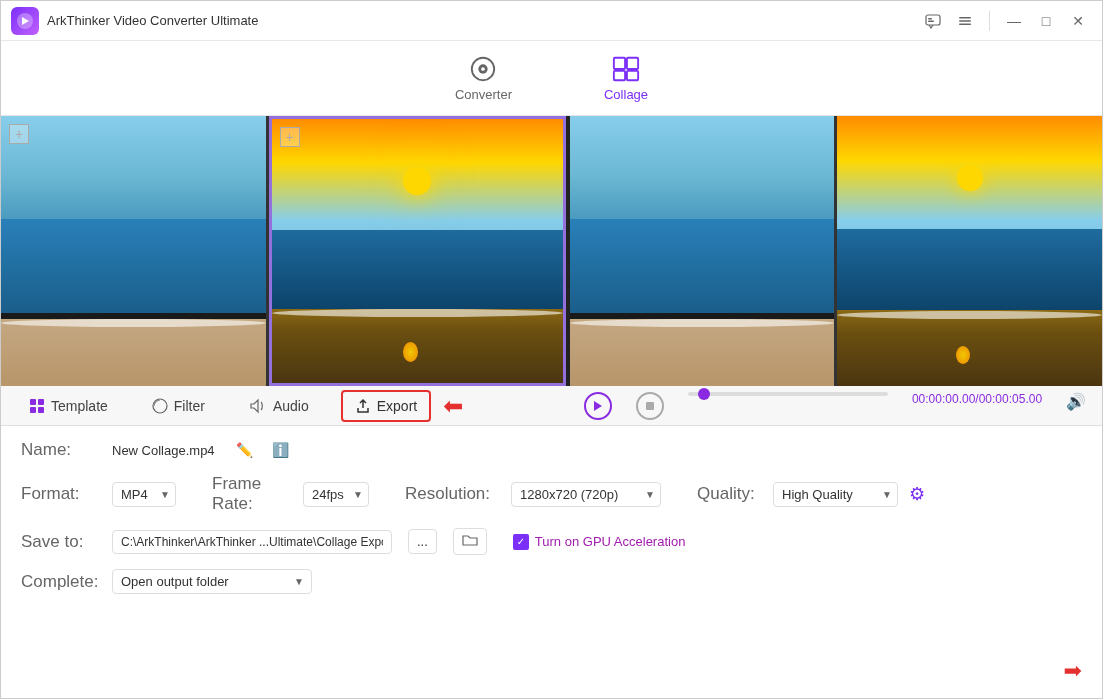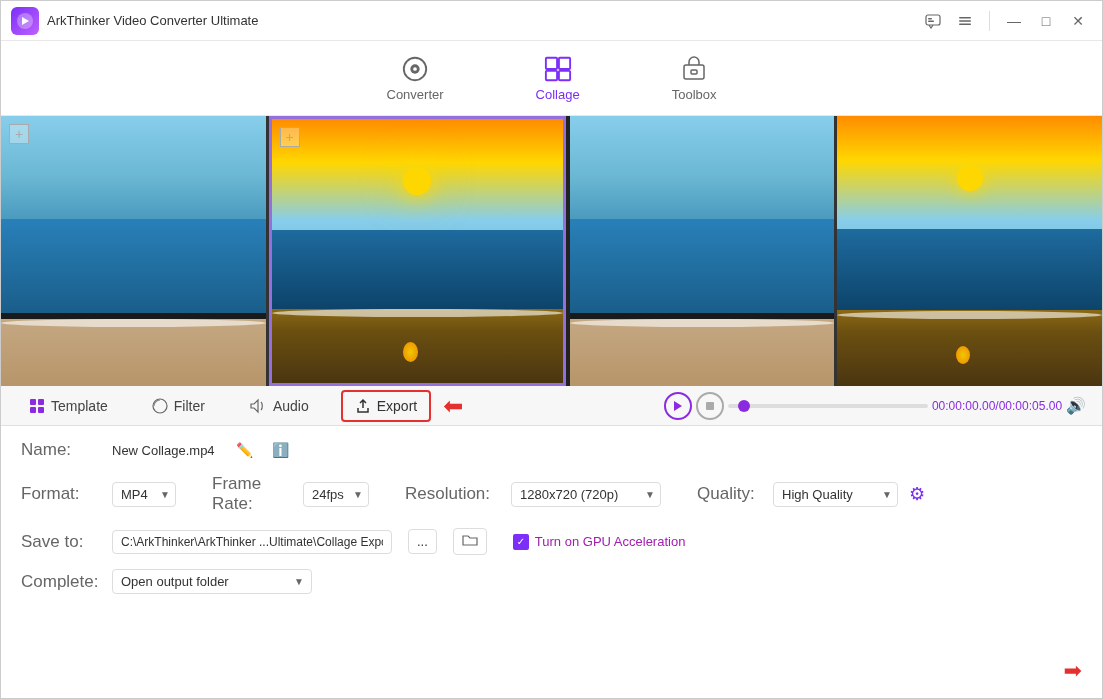--- a/index.html
+++ b/index.html
@@ -34,21 +34,21 @@
     .sand { position: absolute; bottom: 0; left: 0; right: 0; height: 25%; background: linear-gradient(180deg, #D2B48C 0%, #C19A6B 100%); }
     .wave { position: absolute; bottom: 22%; left: 0; right: 0; height: 8px; background: rgba(255,255,255,0.6); border-radius: 50%; }
     
     .add-icon-overlay { position: absolute; top: 8px; left: 8px; width: 20px; height: 20px; border: 1.5px solid #aaa; display: flex; align-items: center; justify-content: center; color: #aaa; font-size: 14px; background: rgba(255,255,255,0.3); }
     
     
     .toolbar { height: 40px; background: #f7f7f7; display: flex; align-items: center; padding: 0 16px; gap: 20px; border-bottom: 1px solid #e0e0e0; flex-shrink: 0; }
     .toolbar-btn { display: flex; align-items: center; gap: 6px; font-size: 14px; color: #444; cursor: pointer; padding: 6px 12px; border-radius: 4px; border: none; background: none; }
     .toolbar-btn.export-btn { border: 2px solid #e53030; border-radius: 4px; color: #333; }
     
-    .playback-controls { display: flex; align-items: center; gap: 4px; margin-left: auto; }
+    .playback-controls { display: flex; gap: 24px; margin-left: auto; }
     .play-btn { width: 28px; height: 28px; background: none; border: 2px solid #8a2be2; border-radius: 50%; display: flex; align-items: center; justify-content: center; cursor: pointer; color: #8a2be2; }
     .stop-btn { width: 28px; height: 28px; background: none; border: 2px solid #aaa; border-radius: 50%; display: flex; align-items: center; justify-content: center; cursor: pointer; color: #aaa; }
     .progress-bar-container { width: 200px; height: 4px; background: #ddd; border-radius: 2px; position: relative; cursor: pointer; }
     .progress-dot { width: 12px; height: 12px; background: #8a2be2; border-radius: 50%; position: absolute; top: -4px; left: 10px; }
     .time-display { font-size: 12px; color: #8a2be2; white-space: nowrap; }
     .volume-icon { color: #666; cursor: pointer; font-size: 16px; }
     
     
     .settings-area { padding: 14px 20px; flex: 1; background: #fff; }
     .settings-row { display: flex; align-items: center; margin-bottom: 14px; gap: 16px; }
@@ -129,28 +129,20 @@
       <span>Converter</span>
     </div>
     <div class="nav-tab active">
       <svg width="30" height="28" viewBox="0 0 30 28" fill="none">
         <rect x="2" y="2" width="12" height="12" rx="1" stroke="#7b2ff7" stroke-width="2"></rect>
         <rect x="16" y="2" width="12" height="12" rx="1" stroke="#7b2ff7" stroke-width="2"></rect>
         <rect x="2" y="16" width="12" height="10" rx="1" stroke="#7b2ff7" stroke-width="2"></rect>
         <rect x="16" y="16" width="12" height="10" rx="1" stroke="#7b2ff7" stroke-width="2"></rect>
       </svg>
       <span style="color:#7b2ff7">Collage</span>
-    </div>
-    <div class="nav-tab">
-      <svg width="28" height="28" viewBox="0 0 28 28" fill="none">
-        <rect x="4" y="10" width="20" height="14" rx="2" stroke="#666" stroke-width="1.5"></rect>
-        <path d="M9 10V7a5 5 0 0110 0v3" stroke="#666" stroke-width="1.5"></path>
-        <rect x="11" y="15" width="6" height="4" rx="1" stroke="#666" stroke-width="1.5"></rect>
-      </svg>
-      <span>Toolbox</span>
     </div>
   </div>
 
   <div class="preview-area">
 
     <div class="preview-cell">
       <div class="beach-scene">
         <div class="sky" style="background: linear-gradient(180deg, #87CEEB 0%, #6BB8D4 40%, #4A9ABF 70%, #3B82A0 100%);"></div>
         <div class="sea" style="top:38%; background: linear-gradient(180deg, #2980B9 0%, #1A5E8A 100%);"></div>
         <div class="sand" style="background: linear-gradient(180deg, #C4A882 0%, #B8956A 100%);"></div>

